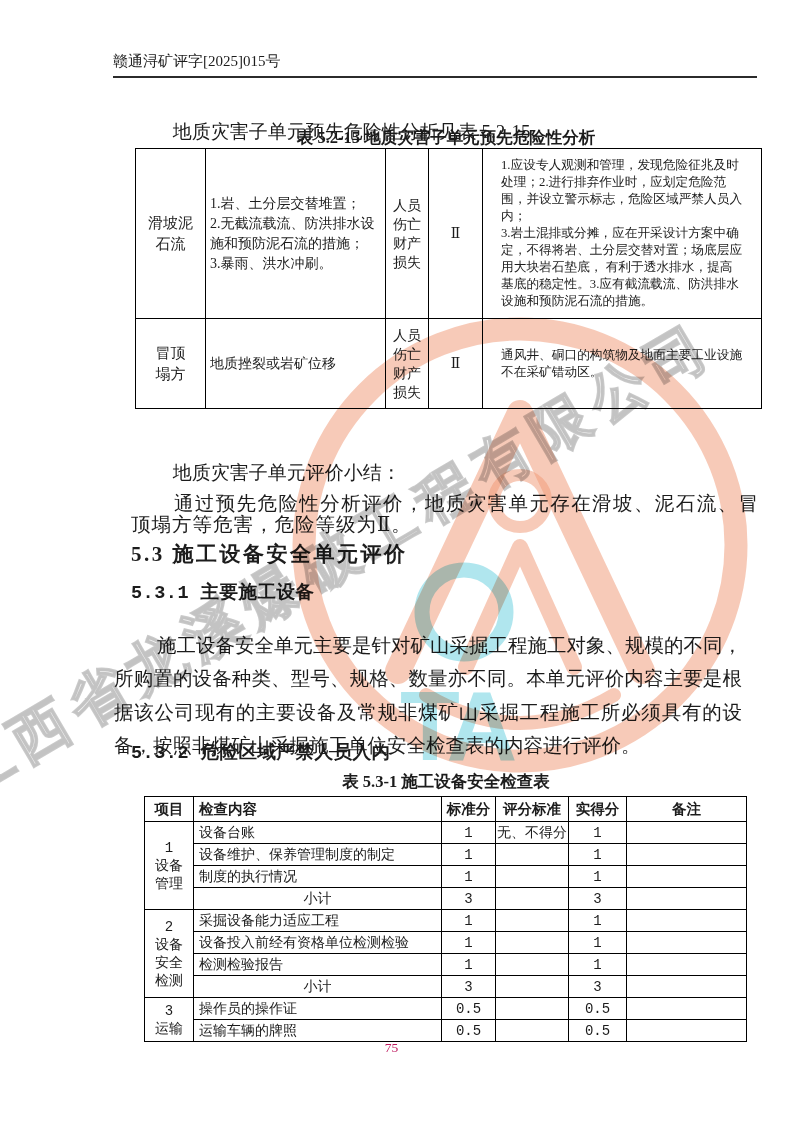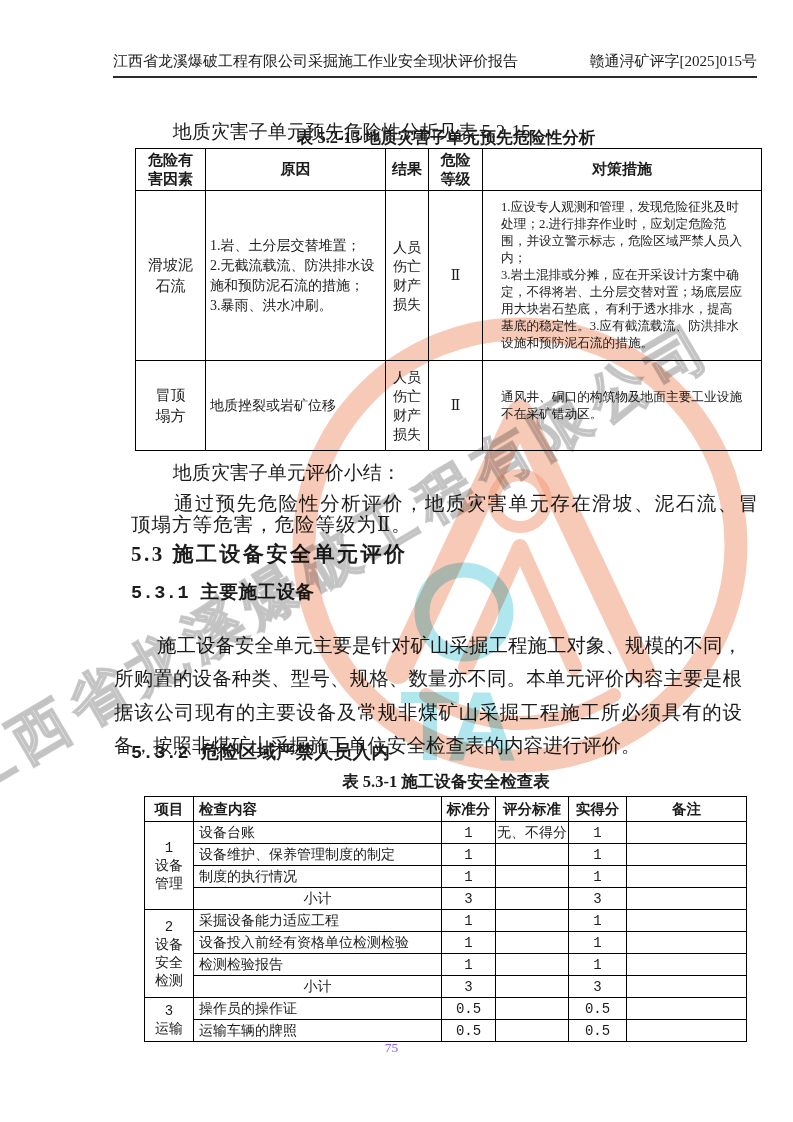--- a/index.html
+++ b/index.html
@@ -23,21 +23,21 @@
   .summary1{left:131px;top:441px;width:628px;font-size:19px;text-indent:2.2em;}
   .summary2{left:131px;top:473px;width:628px;font-size:19.5px;letter-spacing:1px;
             line-height:21px;text-indent:2.2em;text-align:justify;}
   .h2{left:131px;top:540px;font-size:21px;font-weight:700;letter-spacing:2.5px;}
   .h3{left:131px;font-size:18.5px;font-weight:700;
       font-family:Liberation Mono, monospace;letter-spacing:.5px;}
   .h3-1{top:579px;}
   .h3-2{top:739px;}
   .body-para{left:114px;top:609px;width:628px;font-size:19.5px;line-height:33.5px;
              text-indent:2.2em;text-align:justify;}
-  .page-num{left:0;top:1040px;width:783px;text-align:center;font-size:13.5px;color:#8b5cf6;}
+  .page-num{left:0;top:1040px;width:783px;text-align:center;font-size:13.5px;color:#be185d;}
   
   table{border-collapse:collapse;table-layout:fixed;}
   td,th{border:1.6px solid #000;overflow:hidden;}
   .t1{left:135px;top:148px;width:626px;}
   .t1 th{font-size:15px;font-weight:700;white-space:pre-line;line-height:19px;height:39px;text-align:center;}
   .t1 td{vertical-align:middle;}
   .t1 .row1 td{height:163px;}
   .t1 .row2 td{height:83px;}
   .cell-factor{font-size:15px;text-align:center;white-space:pre-line;line-height:21px;}
   .cell-cause{font-size:14px;padding:2px 4px;white-space:pre-line;line-height:20px;text-align:left;}
@@ -61,45 +61,35 @@
     -webkit-text-stroke:1.8px rgba(145,145,145,.48);
     font-family:"Liberation Sans","DejaVu Sans",sans-serif;
   }
 </style>
 </head>
 <body>
 
 <div class="page">
 
   <div class="pg-header">
-    <span>江西省龙溪爆破工程有限公司采掘施工作业安全现状评价报告</span>
     <span>赣通浔矿评字[2025]015号</span>
   </div>
 
   <p class="abs intro">地质灾害子单元预先危险性分析见表 5.2-15。</p>
 
   <div class="abs tbl-title t1-title">表 5.2-15 地质灾害子单元预先危险性分析</div>
   <table class="abs t1">
     <colgroup>
       <col style="width:70px">
         <col style="width:180px">
         <col style="width:43px">
       <col style="width:54px">
         <col style="width:279px">
     </colgroup>
     <tbody>
-        <tr>
-      <th>危险有
-害因素</th>
-      <th>原因</th>
-      <th>结果</th>
-      <th>危险
-等级</th>
-      <th>对策措施</th>
-    </tr>
     <tr class="row1">
       <td class="cell-factor">滑坡泥
 石流</td>
       <td class="cell-cause">1.岩、土分层交替堆置；
 2.无截流载流、防洪排水设施和预防泥石流的措施；
 3.暴雨、洪水冲刷。</td>
       <td class="cell-result">人员
 伤亡
 财产
 损失</td>

